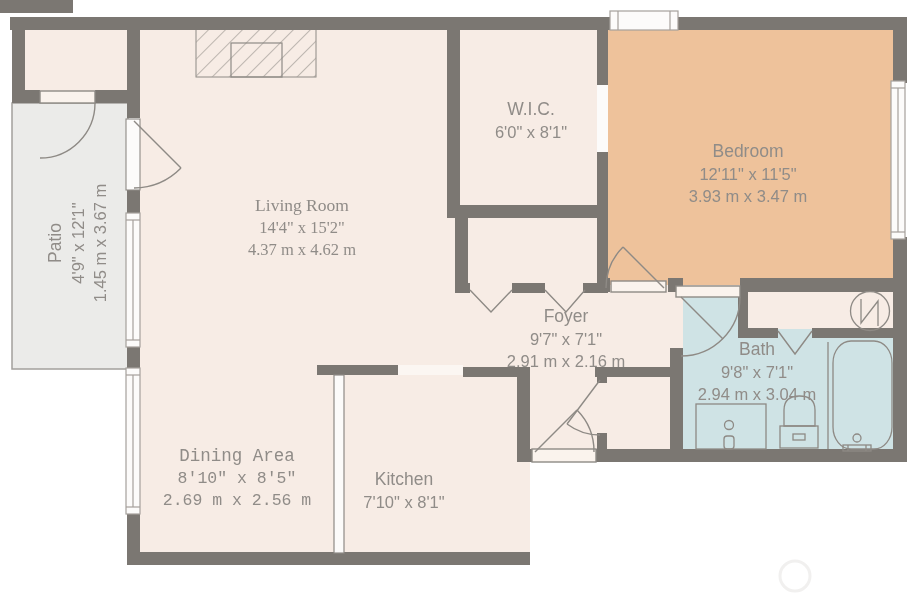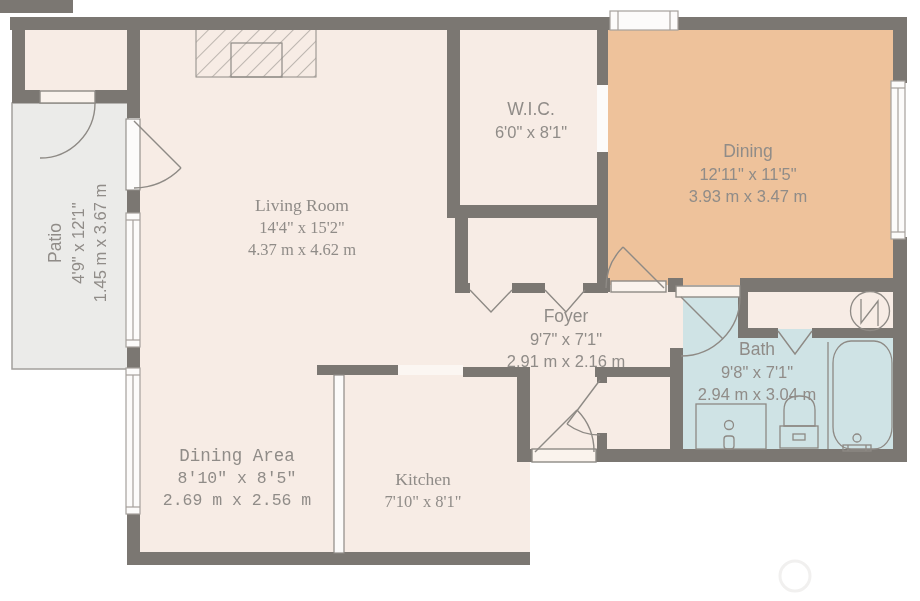--- a/index.html
+++ b/index.html
@@ -233,21 +233,21 @@
     <span class="dim">14'4" x 15'2"</span>
     <span class="dim">4.37 m x 4.62 m</span>
   </div>
 
   <div class="room-label" style="left:531px;top:120px;">
     <span class="name">W.I.C.</span>
     <span class="dim">6'0" x 8'1"</span>
   </div>
 
   <div class="room-label" style="left:748px;top:173px;">
-    <span class="name">Dining</span>
+    <span class="name">Bedroom</span>
     <span class="dim">12'11" x 11'5"</span>
     <span class="dim">3.93 m x 3.47 m</span>
   </div>
 
   <div class="room-label" style="left:566px;top:338px;">
     <span class="name">Foyer</span>
     <span class="dim">9'7" x 7'1"</span>
     <span class="dim">2.91 m x 2.16 m</span>
   </div>
 
@@ -256,21 +256,21 @@
     <span class="dim">9'8" x 7'1"</span>
     <span class="dim">2.94 m x 3.04 m</span>
   </div>
 
   <div class="room-label" style="left:237px;top:478px;font-family:Liberation Mono, monospace;">
     <span class="name">Dining Area</span>
     <span class="dim">8'10" x 8'5"</span>
     <span class="dim">2.69 m x 2.56 m</span>
   </div>
 
-  <div class="room-label" style="left:423px;top:490px;font-family:Liberation Serif, serif;">
+  <div class="room-label" style="left:404px;top:490px;">
     <span class="name">Kitchen</span>
     <span class="dim">7'10" x 8'1"</span>
   </div>
 
   <div class="room-label rotated" style="left:77px;top:243px;">
     <span class="name">Patio</span>
     <span class="dim">4'9" x 12'1"</span>
     <span class="dim">1.45 m x 3.67 m</span>
   </div>
 

